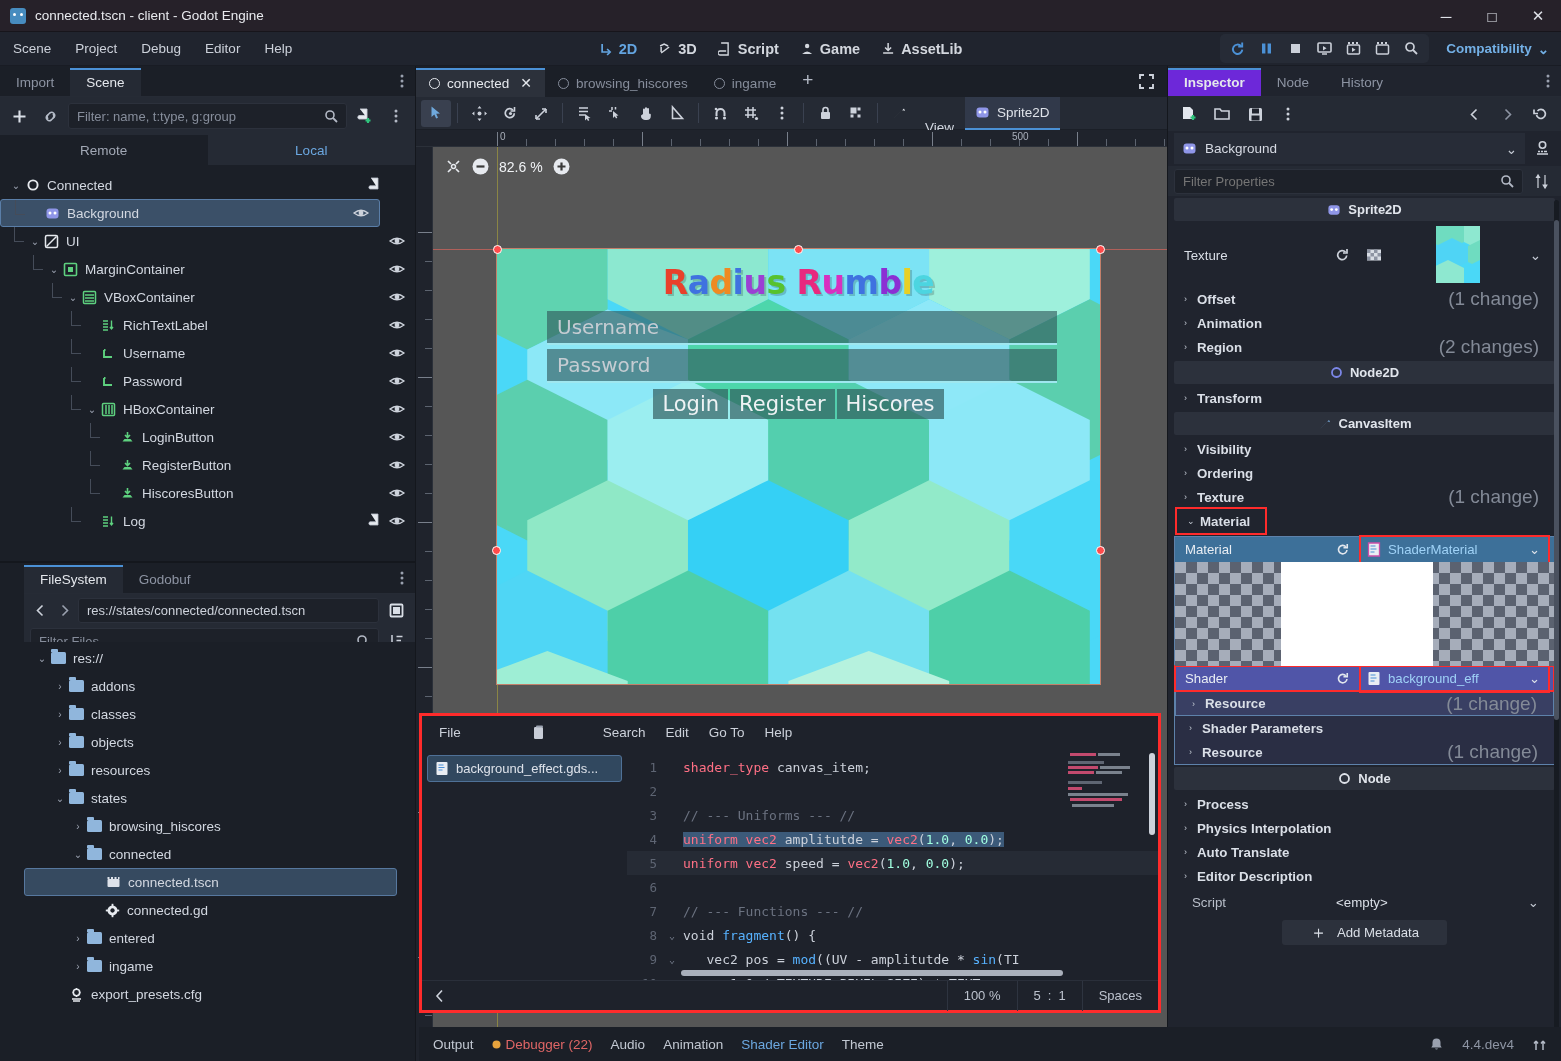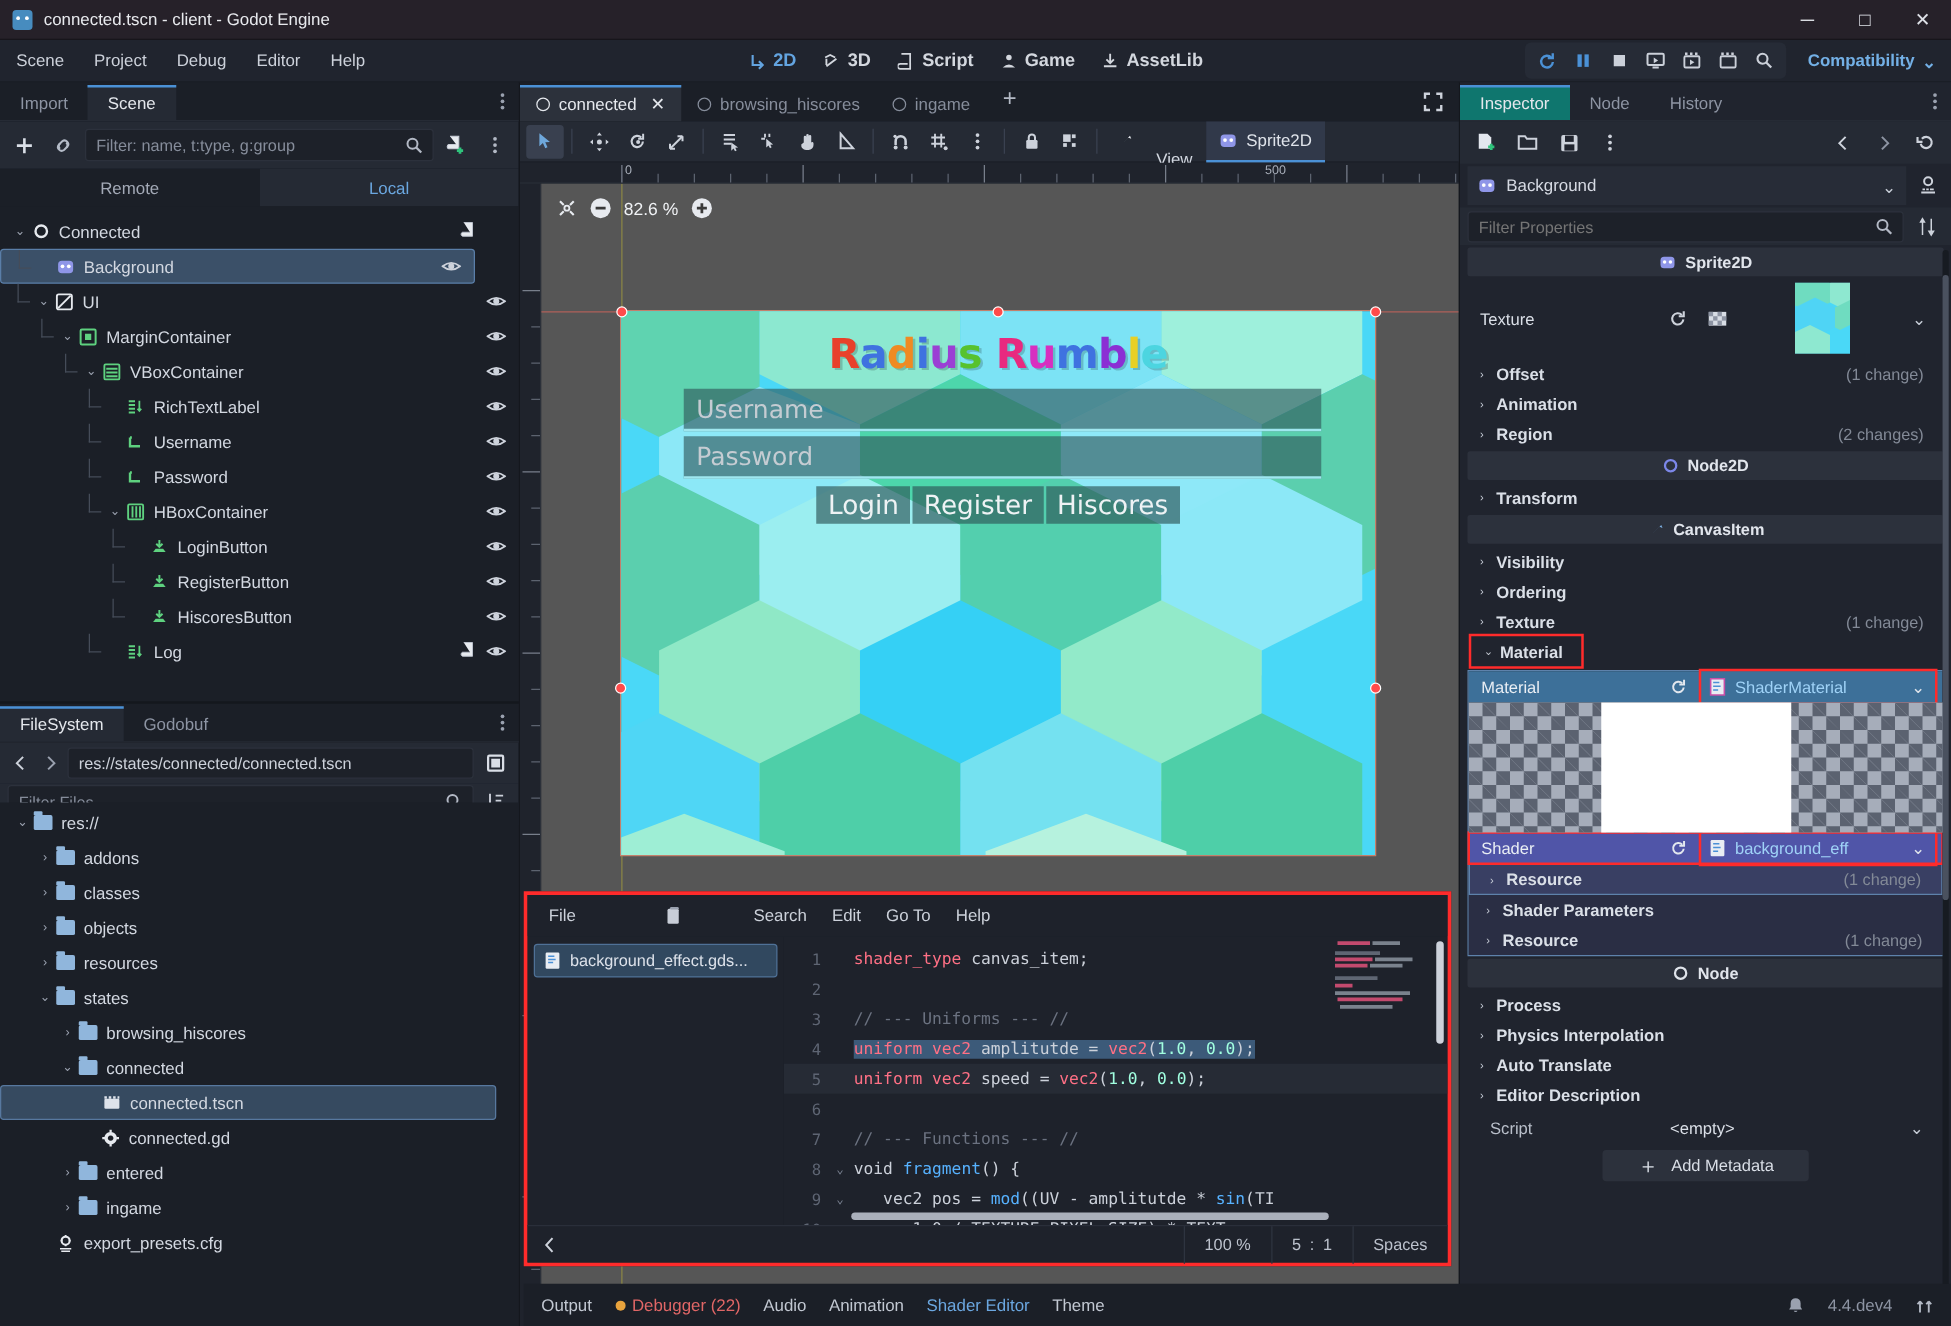--- a/index.html
+++ b/index.html
@@ -119,21 +119,21 @@
   
   .insp-toolbar{ height:34px; background:#252a34; display:flex; align-items:center; padding:0 8px; gap:7px; position:relative;}
   .insp-obj{ height:31px; background:#272c37; display:flex; align-items:center; padding:0 8px; gap:8px; margin:2px 0;}
   .insp-filter{ height:30px; background:#252a34; display:flex; align-items:center; padding:0 6px; gap:6px;}
   .insp-filter .fb{ flex:1; height:25px; background:#1d2129; border:1px solid #2c313c; border-radius:3px; display:flex; align-items:center; padding:0 8px; font-size:13px; color:#8b919e;}
   .insp-body{ flex:1; overflow:hidden; background:#20242e; position:relative; padding:0 6px;}
   .cat-hdr{ height:23px; background:#2c313c; display:flex; align-items:center; justify-content:center; gap:7px; font-size:13px; font-weight:bold; color:#e1e5ec; margin:2px 0; border-radius:2px;}
   .prop-row{ height:24px; display:flex; align-items:center; font-size:13.3px; color:#dadfe7; padding-left:10px; position:relative;}
   .prop-row .arw{ width:13px; color:#c6ccd6; font-size:9px;}
   .prop-row b{ font-weight:bold;}
-  .chg{ position:absolute; right:16px; color:#838a97; font-weight:normal; font-size:13px;}
+  .chg{ position:absolute; right:16px; color:#838a97; font-weight:normal; font-size:19px;}
   .res-row{ height:25px; display:flex; align-items:center; padding:0 6px 0 10px; font-size:13.2px;}
   .res-row.mat{ background:#3d7099; color:#e9eef4;}
   .res-row.shd{ background:#5055a8; color:#e9eef4;}
   .redbox{ outline:2px solid #ff2b2b; outline-offset:0;}
   .chk{ width:100%; height:100%;
     background-image:
       linear-gradient(45deg,#5b6270 25%,transparent 25%,transparent 75%,#5b6270 75%),
       linear-gradient(45deg,#5b6270 25%,transparent 25%,transparent 75%,#5b6270 75%);
     background-size:22px 22px; background-position:0 0,11px 11px; background-color:#a6adba;}
   .scrolltrack{ position:absolute; right:2px; top:4px; bottom:4px; width:5px; background:#171b22; border-radius:3px;}
@@ -545,21 +545,21 @@
           </span>
           <span class="eyebtn">
             <svg width="16" height="16" viewBox="0 0 16 16">
               <path d="M1 8 q7-5.5 14 0 q-7 5.5-14 0z" fill="none" stroke="#cdd2db" stroke-width="1.4"></path>
               <circle cx="8" cy="8" r="2.4" fill="#cdd2db"></circle>
             </svg>
           </span>
         </div>
       </div>
 
-    <div style="height:500px; display:flex; flex-direction:column; border-top:2px solid #14171d;">
+    <div style="height:500px; display:flex; flex-direction:column; border-top:2px solid #14171d;padding-left:24px;">
       <div class="dock-tabs">
         <div class="dock-tab active">FileSystem</div>
         <div class="dock-tab">Godobuf</div>
         <div class="dock-menu">
           <svg width="14" height="18" viewBox="0 0 14 18">
               <circle cx="7" cy="4" r="1.5" fill="#9aa1af"></circle>
               <circle cx="7" cy="9" r="1.5" fill="#9aa1af"></circle>
               <circle cx="7" cy="14" r="1.5" fill="#9aa1af"></circle>
             </svg>
         </div>
@@ -1140,21 +1140,21 @@
         <svg width="15" height="15" viewBox="0 0 15 15">
             <path d="M4 13 V4 M4 4 l-2 2.4 M4 4 l2 2.4" stroke="#b3b9c5" stroke-width="1.5" fill="none"></path>
             <path d="M11 13 V4 M11 4 l-2 2.4 M11 4 l2 2.4" stroke="#b3b9c5" stroke-width="1.5" fill="none"></path>
           </svg>
       </span>
     </div>
   </div>
 
   <div id="rightcol">
     <div class="dock-tabs" style="background:#20242e;">
-      <div class="dock-tab active" style="background:#0f766e;">Inspector</div>
+      <div class="dock-tab active" style="background:#6d28d9;font-weight:bold;">Inspector</div>
       <div class="dock-tab">Node</div>
       <div class="dock-tab">History</div>
       <div class="dock-menu">
         <svg width="14" height="18" viewBox="0 0 14 18">
             <circle cx="7" cy="4" r="1.5" fill="#9aa1af"></circle>
             <circle cx="7" cy="9" r="1.5" fill="#9aa1af"></circle>
             <circle cx="7" cy="14" r="1.5" fill="#9aa1af"></circle>
           </svg>
       </div>
     </div>

